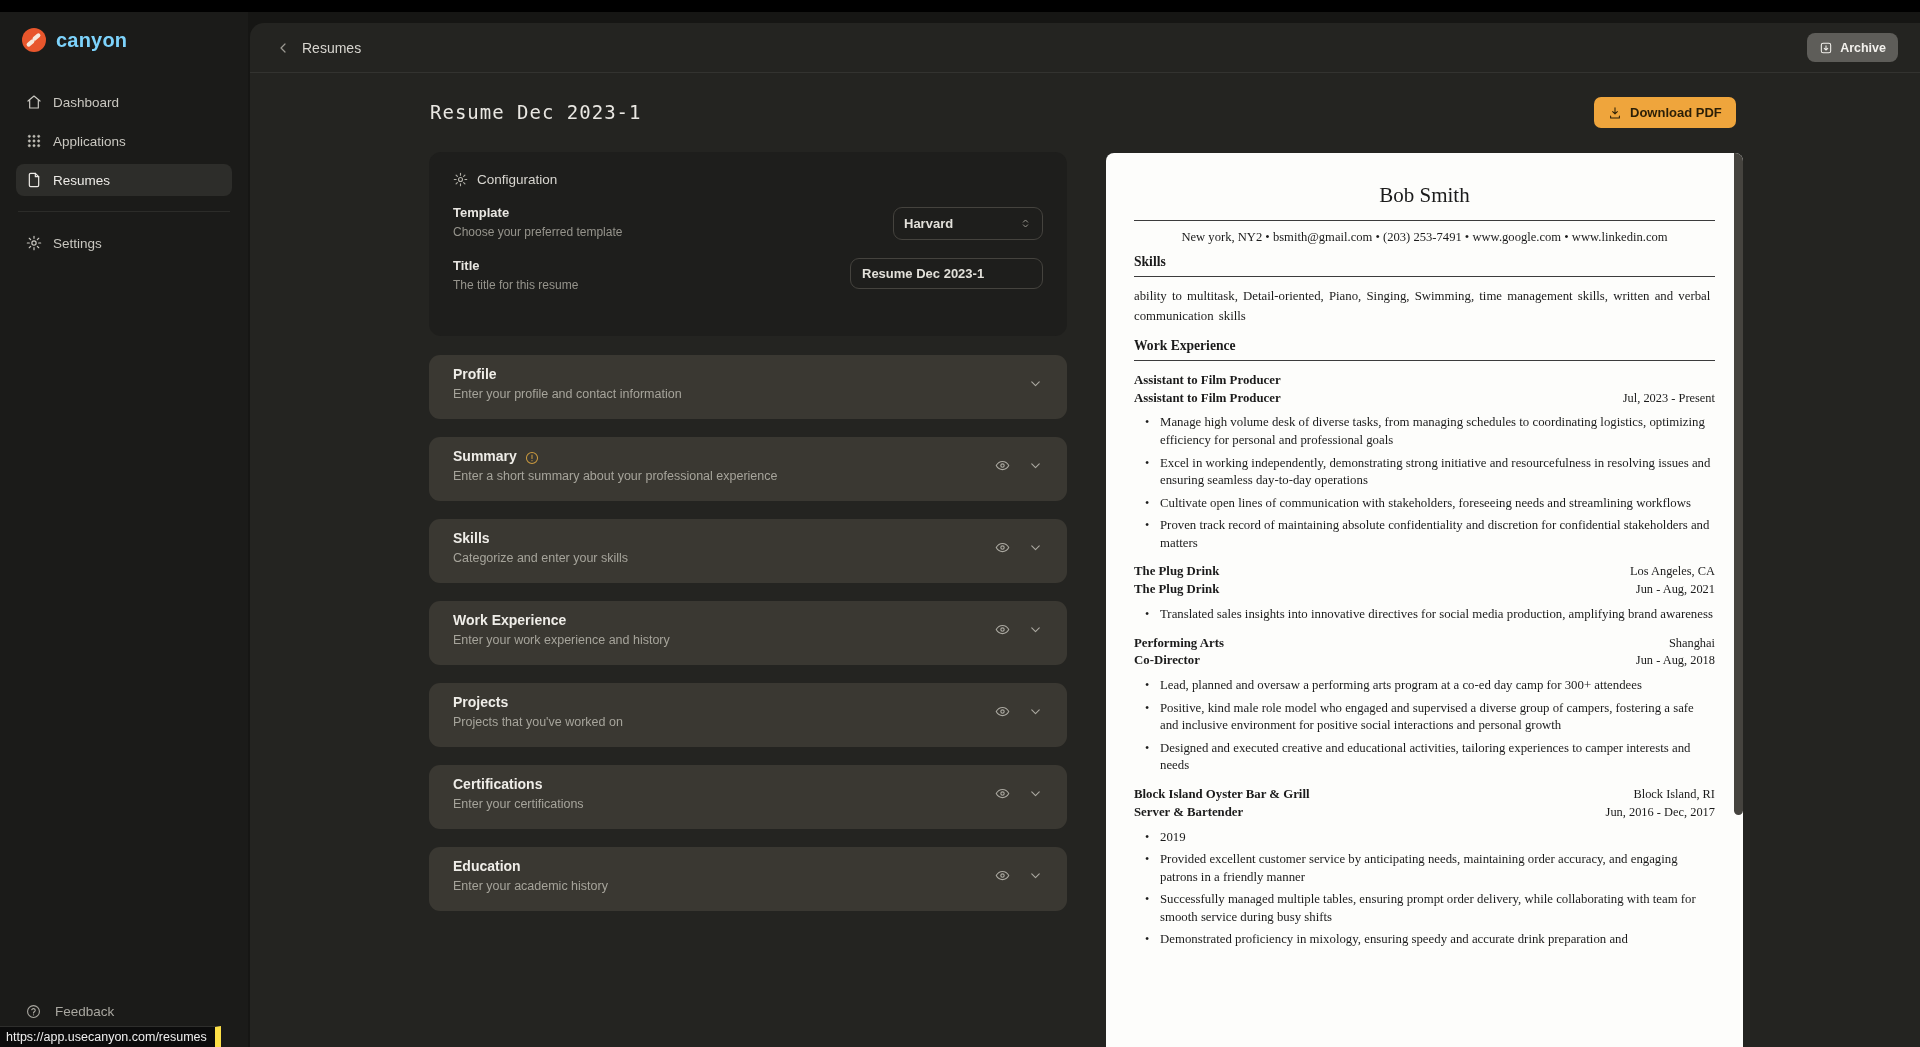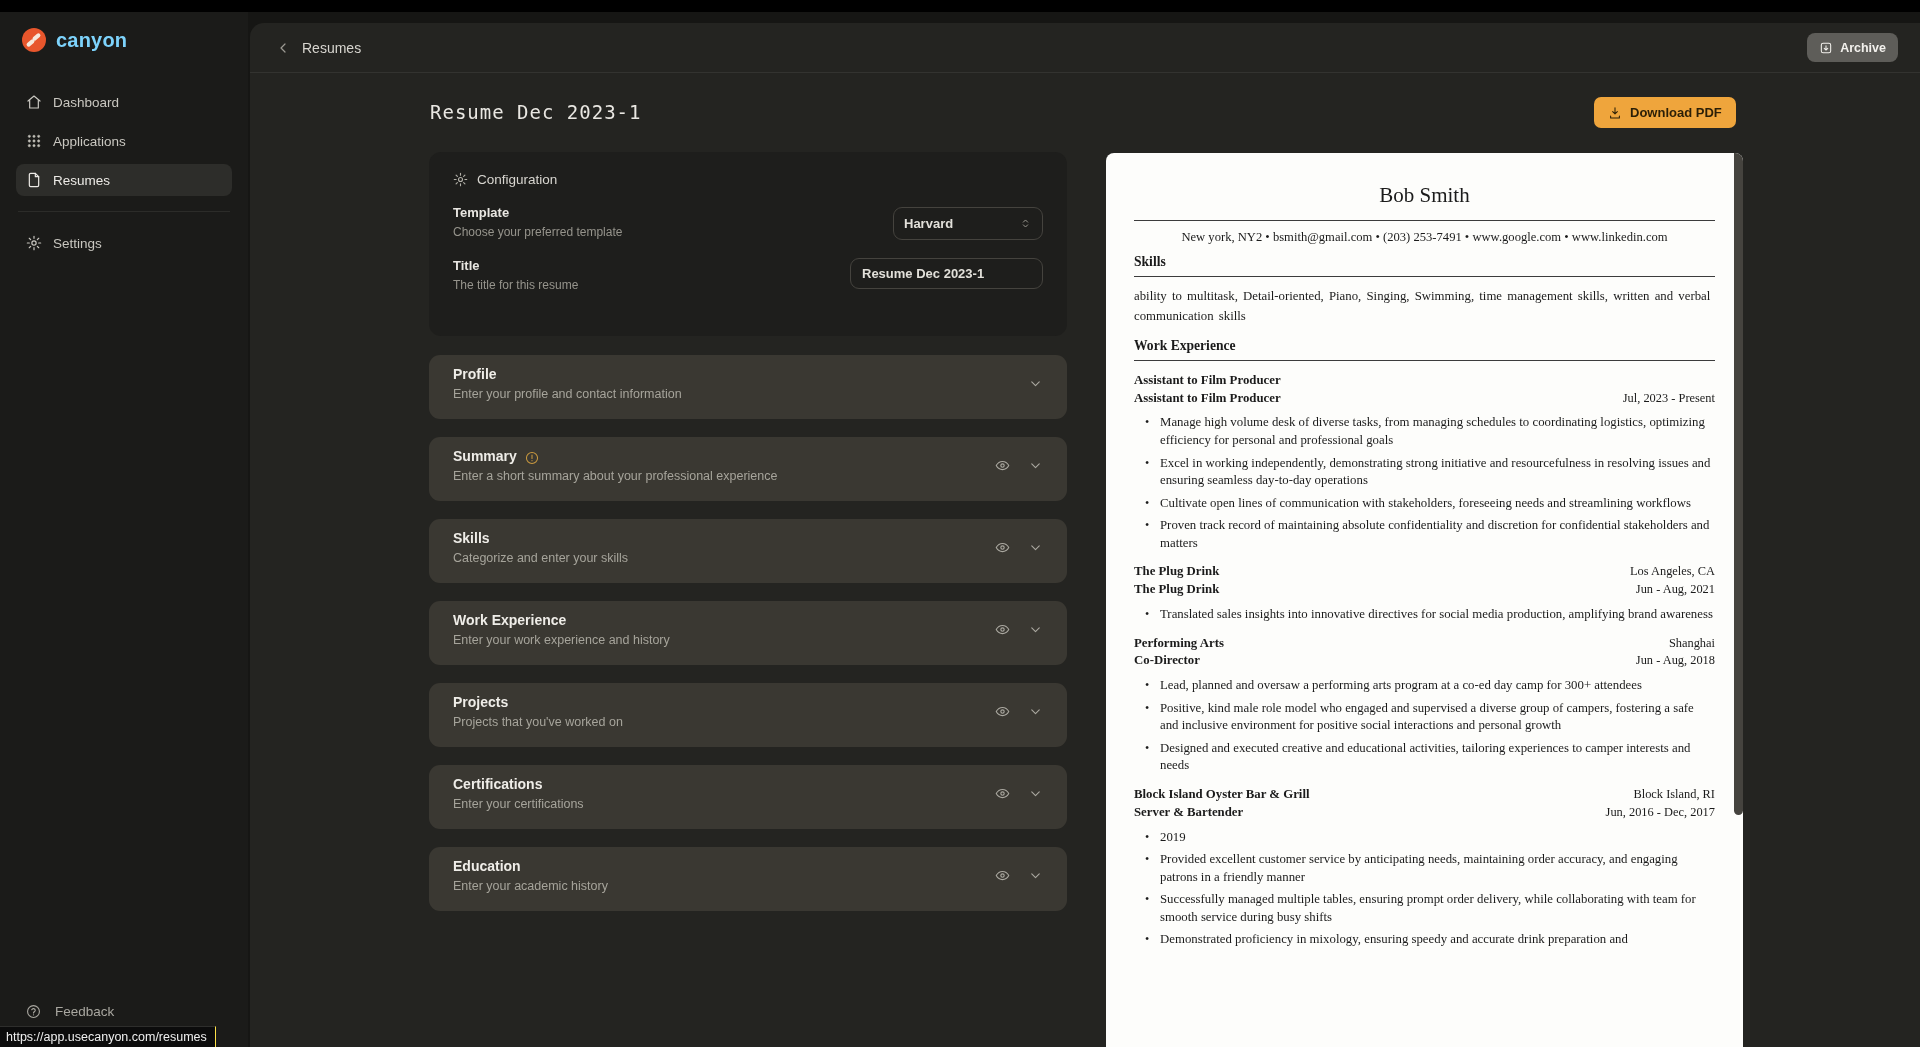--- a/index.html
+++ b/index.html
@@ -17,21 +17,21 @@
   .logo-text { color:#7dd3fc; font-weight:bold; font-size:20px; letter-spacing:.2px; }
   .nav { margin:34px 16px 0 16px; display:flex; flex-direction:column; gap:7px; }
   .nav-item { display:flex; align-items:center; gap:11px; height:32px; padding:0 10px; border-radius:8px; color:#c9c7c0; font-size:13.5px; cursor:pointer; }
   .nav-item.active { background:#2d2d2a; color:#eceae6; }
   .nav-item svg { width:16px; height:16px; stroke:#b2b0a8; }
   .nav-divider { height:1px; background:#2c2c29; margin:8px 2px; }
   .icon-stroke { fill:none; stroke:currentColor; stroke-width:1.8; stroke-linecap:round; stroke-linejoin:round; }
   .sidebar-bottom { margin-top:auto; padding:0 16px 28px 26px; }
   .feedback { display:flex; align-items:center; gap:14px; color:#a9a7a0; font-size:13.5px; cursor:pointer; }
   .feedback svg { width:15px; height:15px; }
-  .status-bar { position:absolute; left:0; bottom:0; height:21px; background:#0c0c0c; border-top:1px solid #2e2e2c; border-right:1px solid #fde047; color:#efefef; font-size:12.5px; display:flex; align-items:center; padding:0 8px 0 6px; white-space:nowrap; }
+  .status-bar { position:absolute; left:0; bottom:0; height:21px; background:#0c0c0c; border-top:1px solid #2e2e2c; border-right:6px solid #fde047; color:#efefef; font-size:12.5px; display:flex; align-items:center; padding:0 8px 0 6px; white-space:nowrap; }
 
   
   .main-col { flex:1; position:relative; }
   .main-card { position:absolute; top:11px; left:2px; right:0; bottom:0; background:#242421; border-radius:14px 0 0 0; overflow:hidden; }
   .main-header { height:50px; border-bottom:1px solid #333330; display:flex; align-items:center; padding:0 22px 0 22px; }
   .back-btn { width:22px; height:22px; display:flex; align-items:center; justify-content:center; color:#9c9a93; cursor:pointer; }
   .back-btn svg { width:16px; height:16px; }
   .breadcrumb { color:#d7d5cf; font-size:14px; margin-left:8px; cursor:pointer; }
   .archive-btn { margin-left:auto; background:#5e5d59; border:none; border-radius:8px; height:29px; padding:0 12px; display:flex; align-items:center; gap:7px; color:#f3f1ed; font-size:12.5px; font-weight:600; cursor:pointer; }
   .archive-btn svg { width:14px; height:14px; }

